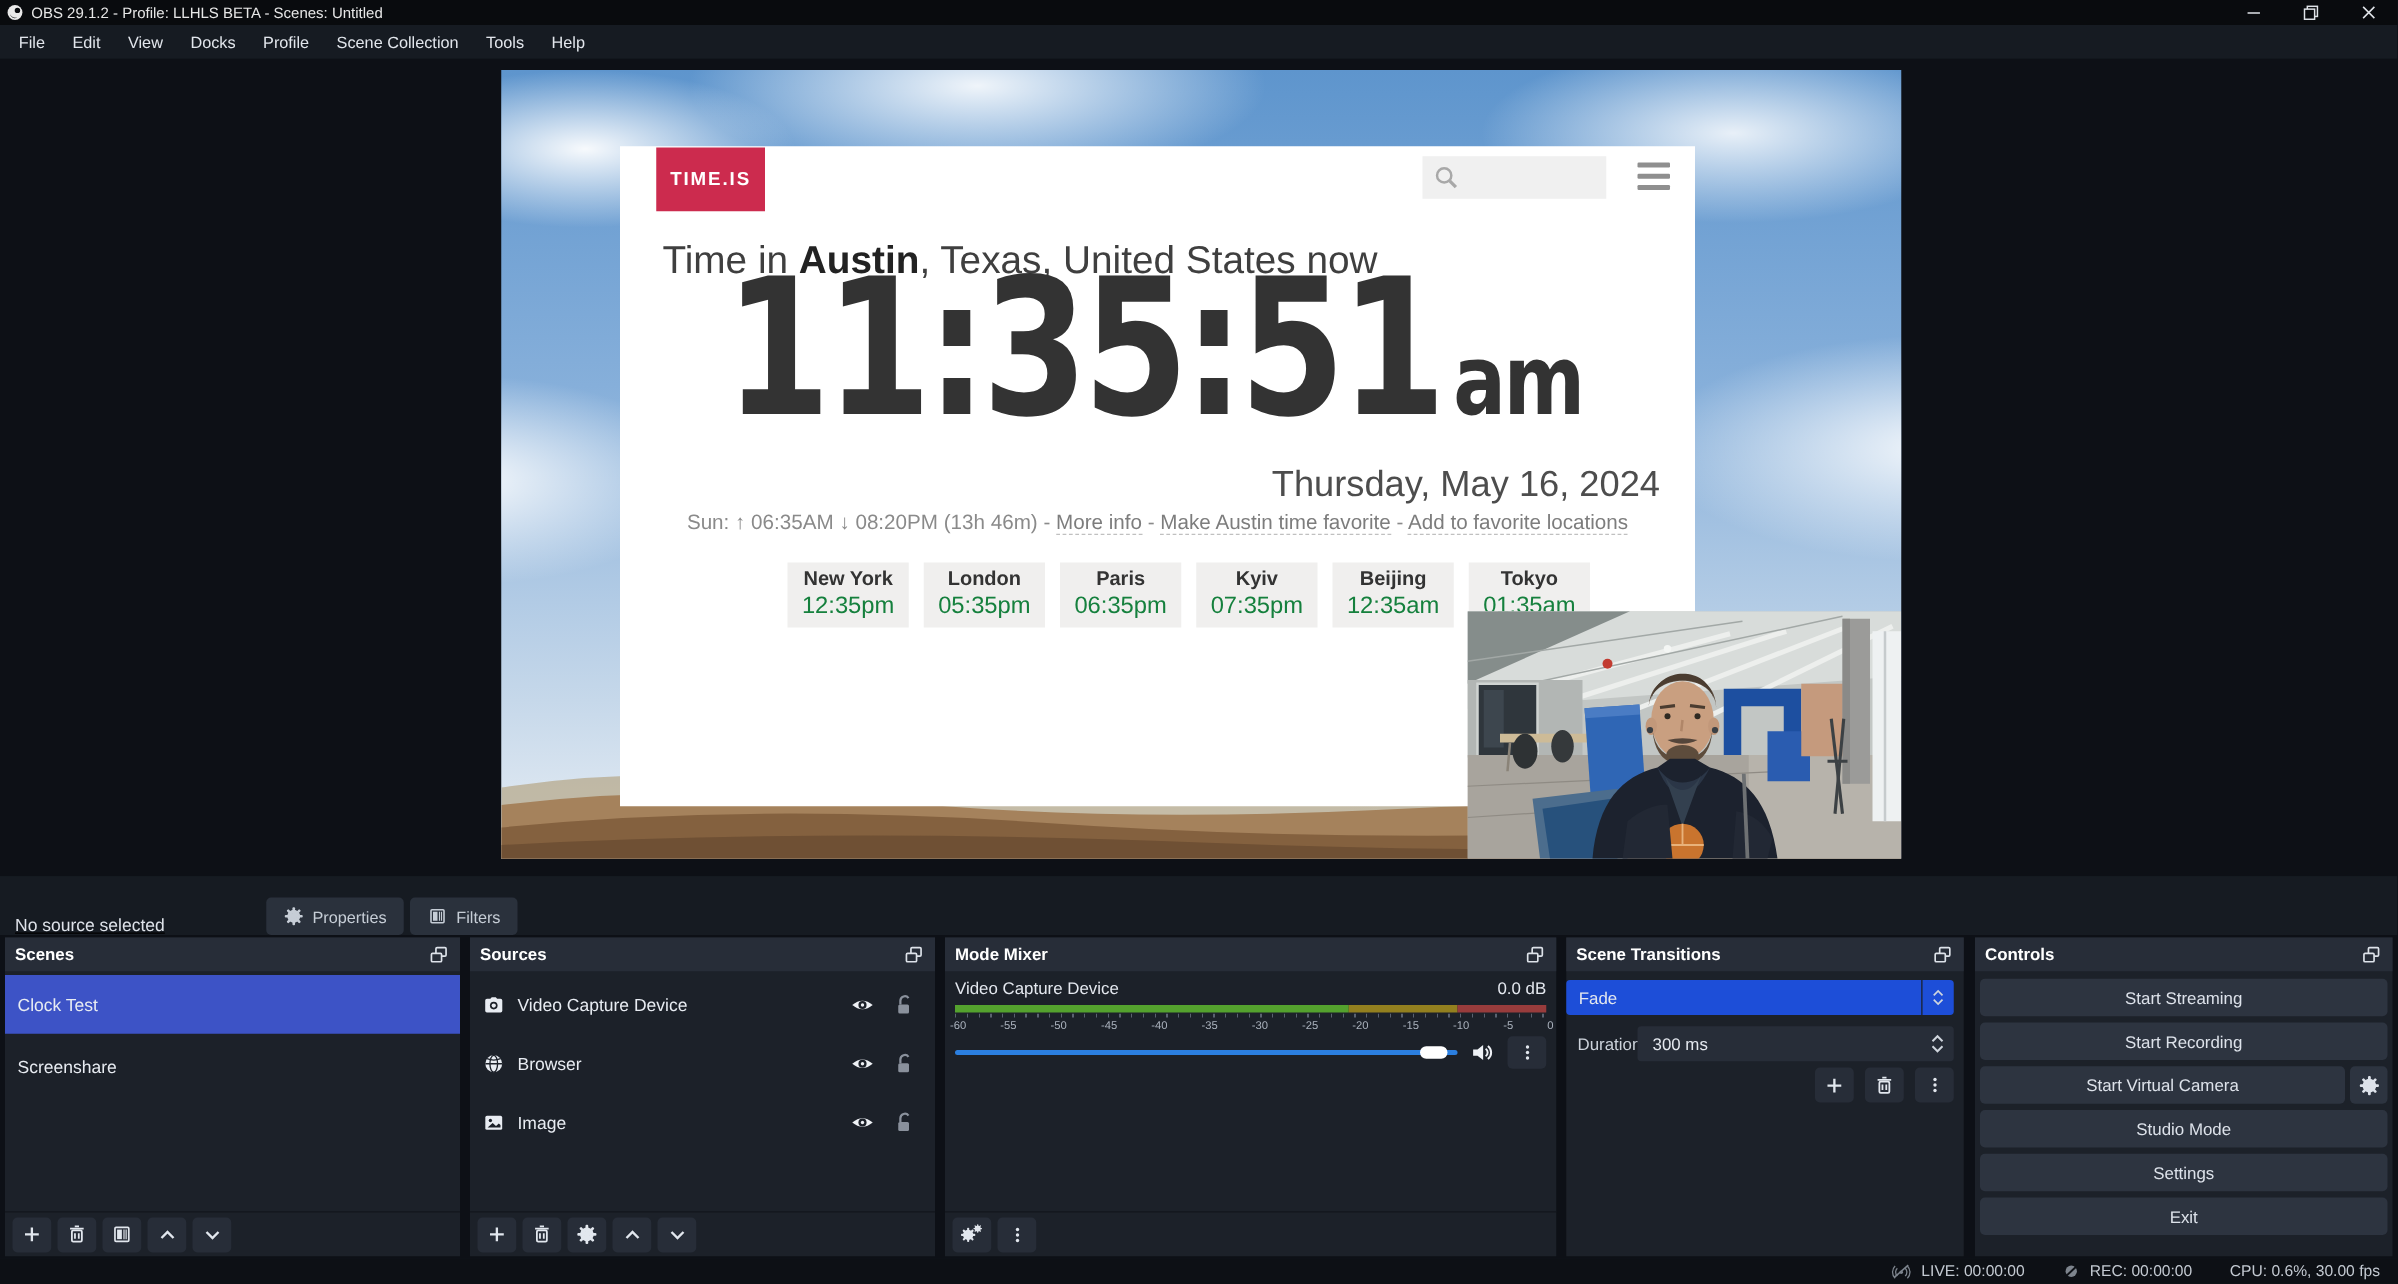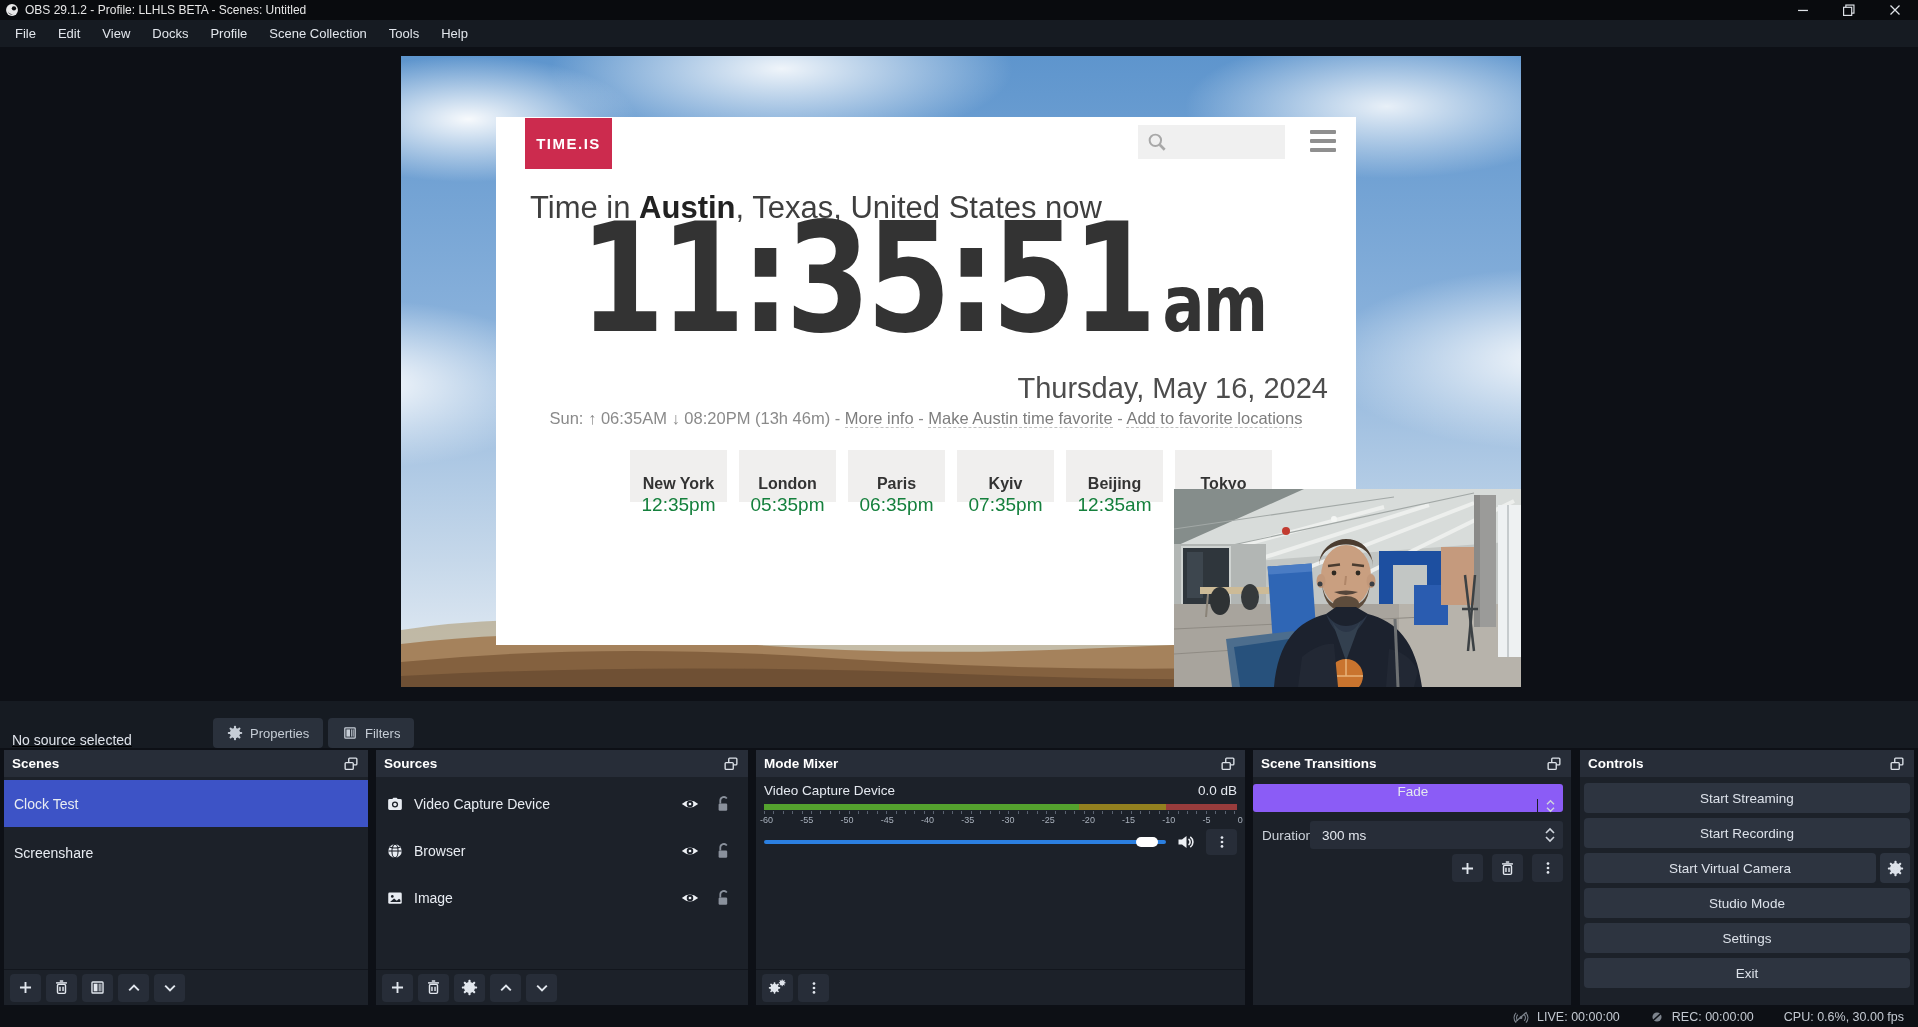--- a/index.html
+++ b/index.html
@@ -49,21 +49,21 @@
     font-family:"DejaVu Sans", sans-serif; font-weight:bold; color:#333;
     font-size:152px; line-height:1; letter-spacing:-5px;
     transform:scaleX(.8); transform-origin:left top; }
   .ti-clock .ampm { font-size:78px; letter-spacing:-2px; margin-left:12px; }
   .ti-date { position:absolute; right:28px; top:255px; font-size:29px; color:#4d4d4d; }
   .ti-sun { position:absolute; left:0; top:292px; width:100%; text-align:center;
     font-size:16.5px; color:#8a8a8a; }
   .ti-sun a { color:#7d7d7d; text-decoration:none; border-bottom:1px dashed #c0c0c0; }
   .ti-cities { position:absolute; left:134px; top:333px; display:flex; gap:12px; }
   .ti-city { width:97px; height:52px; background:#f0efee; text-align:center; padding-top:5px; }
-  .ti-city .cname { font-size:16px; font-weight:bold; color:#333;margin-top:20px; }
+  .ti-city .cname { font-size:16px; font-weight:bold; color:#333; }
   .ti-city .ctime { font-size:19px; color:#15803d; margin-top:1px; }
 
   .webcam { position:absolute; left:773px; top:433px; width:347px; height:198px; }
 
   
   .srcbar { position:absolute; left:0; top:701px; width:100%; height:47px; background:#161b22;
     display:flex; align-items:flex-end;text-decoration:underline; }
   .src-status { margin-left:12px; font-size:14px; color:#dfe3ea; }
   .tool-btn { height:30px; background:#2a313c; border-radius:4px; color:#c6cdd6; font-size:13px;
     display:flex; align-items:center; justify-content:center; gap:7px; padding:0 14px; }
@@ -108,22 +108,22 @@
     background:repeating-linear-gradient(90deg,#5a6270 0,#5a6270 1px,transparent 1px,transparent 9.4px); }
   .tick-labels { position:absolute; left:4px; right:2px; top:38px; display:flex;
     justify-content:space-between; font-size:9px; color:#a9b1bc; }
   .volrow { position:absolute; left:8px; right:8px; top:56px; height:18px; display:flex; align-items:center; }
   .vol-track { position:relative; flex:1; height:4px; background:#2b7fe0; border-radius:2px; margin-right:10px; }
   .vol-handle { position:absolute; right:8px; top:-3px; width:22px; height:10px; background:#fff; border-radius:5px; }
   .spk { width:20px; height:20px; color:#eef1f5; margin-right:10px; }
   .mix-dots { width:31px; height:26px; }
 
   
-  .dd-field { position:absolute; left:0; top:7px; right:8px; height:28px; background:#8b5cf6;
-    border-radius:3px; display:flex; align-items:center; font-size:13.5px; color:#e4e8ef;flex-direction:column; }
+  .dd-field { position:absolute; left:0; top:7px; right:8px; height:28px; background:#1d4ed8;
+    border-radius:3px; display:flex; align-items:center; font-size:13.5px; color:#e4e8ef; }
   .dd-field .dd-val { padding-left:10px; }
   .dd-arrows { margin-left:auto; width:26px; height:100%; border-left:1px solid #1a1f27;
     display:flex; flex-direction:column; align-items:center; justify-content:center; color:#cfd5dd; }
   .dur-row { position:absolute; left:0; top:44px; right:8px; height:28px; display:flex; align-items:center; }
   .dur-label { width:57px; padding-left:9px; font-size:13.5px; color:#ccd2da; }
   .spin { flex:1; height:28px; background:#272d38; border-radius:3px; display:flex; align-items:center;
     font-size:13.5px; color:#e4e8ef; }
   .spin .spin-val { padding-left:12px; }
   .spin .dd-arrows { border-left:none; }
   .trans-btns { position:absolute; right:8px; top:77px; display:flex; gap:9px; }

